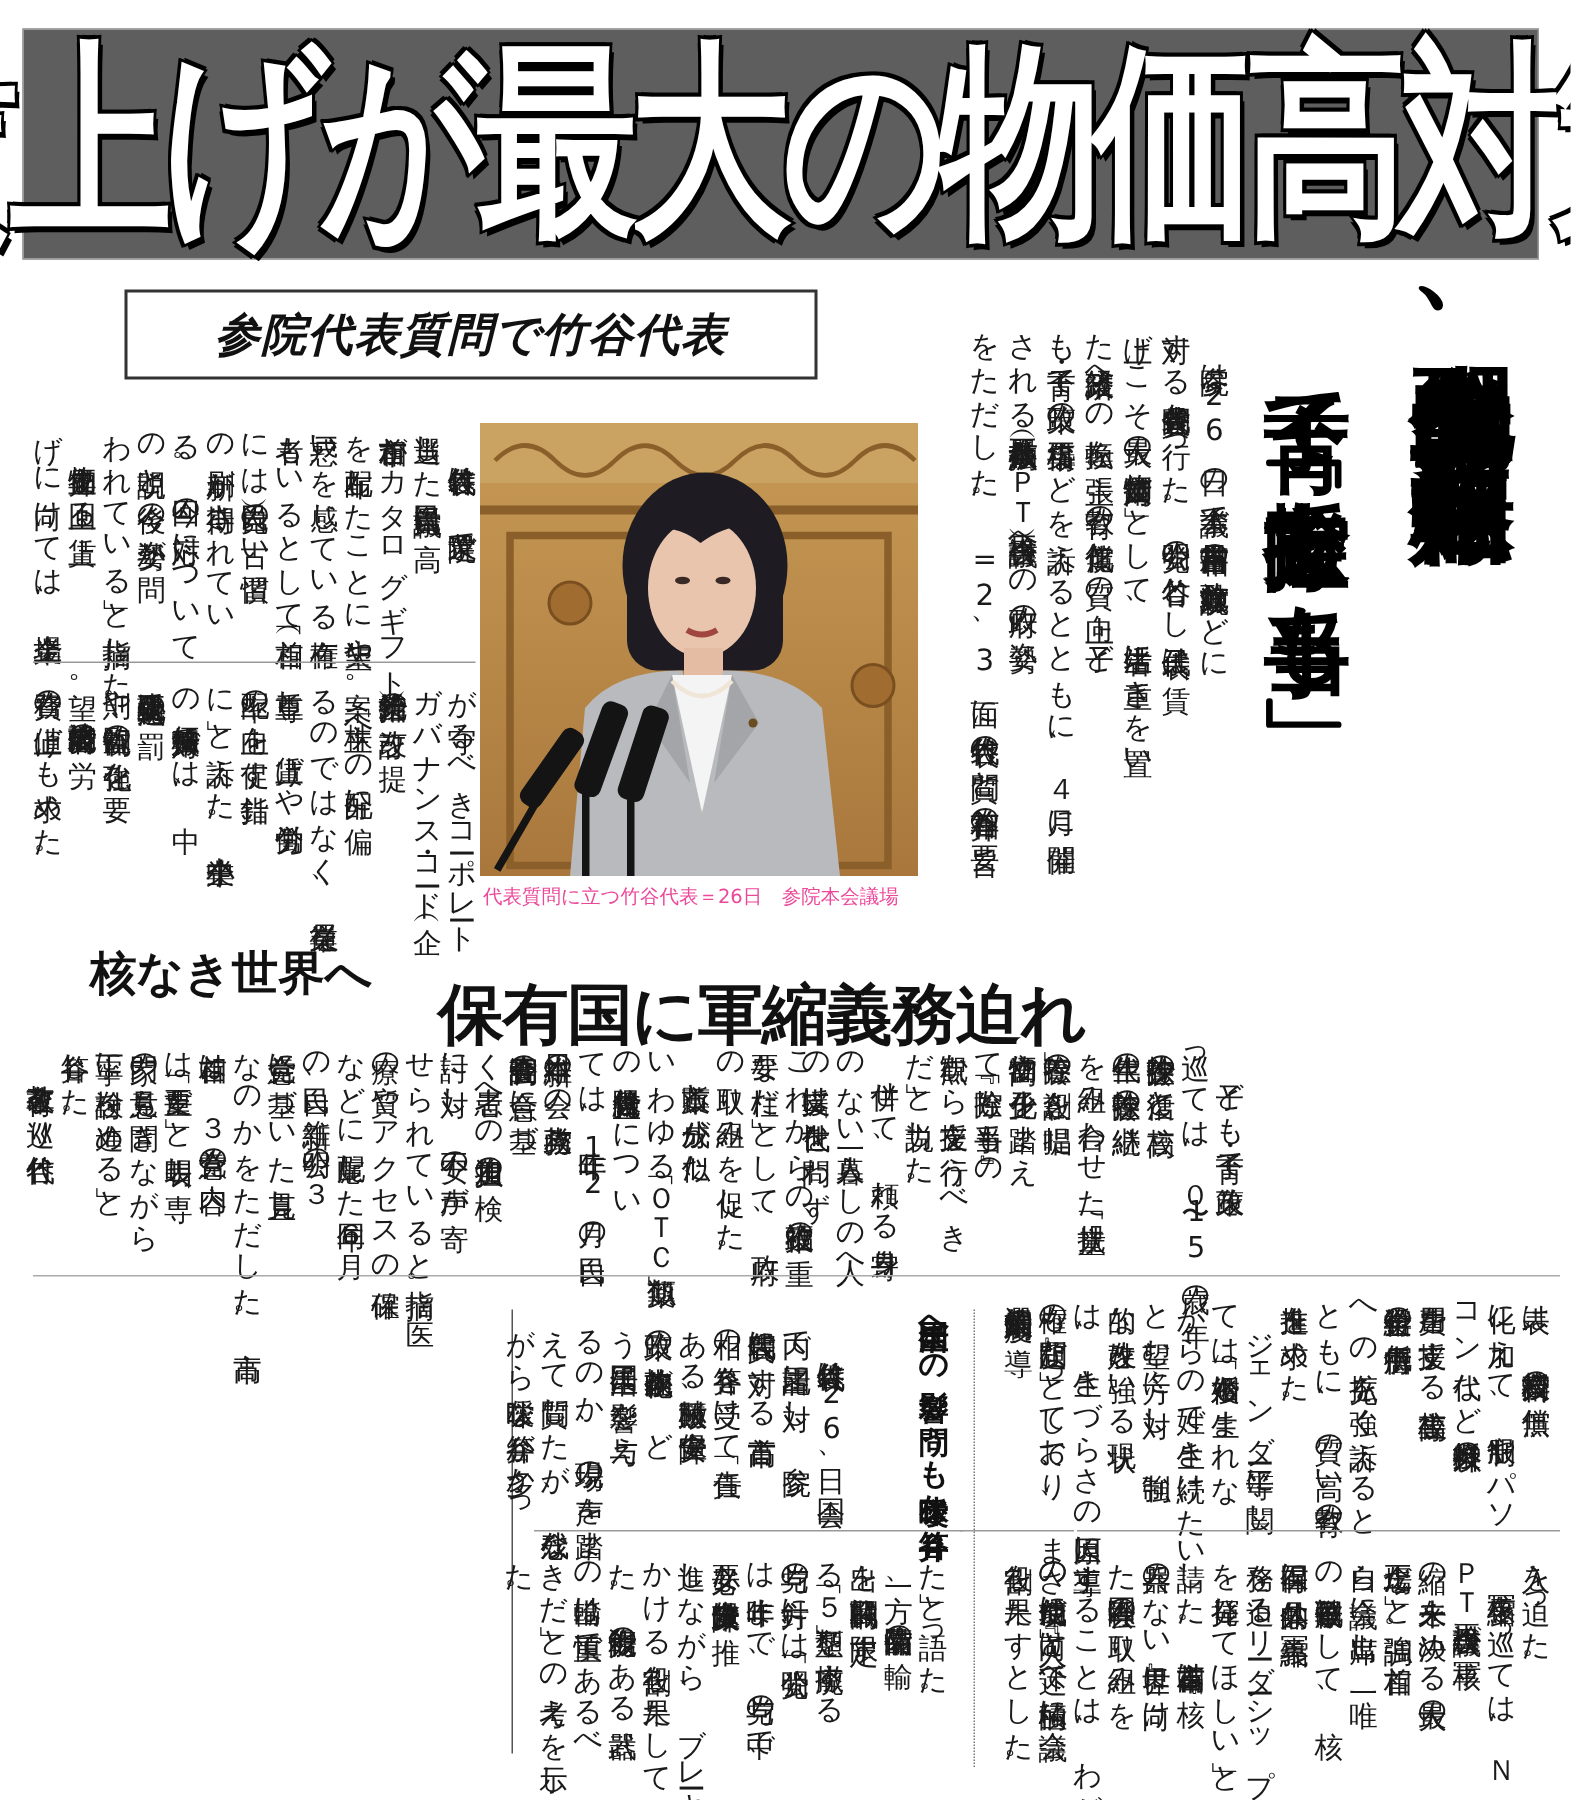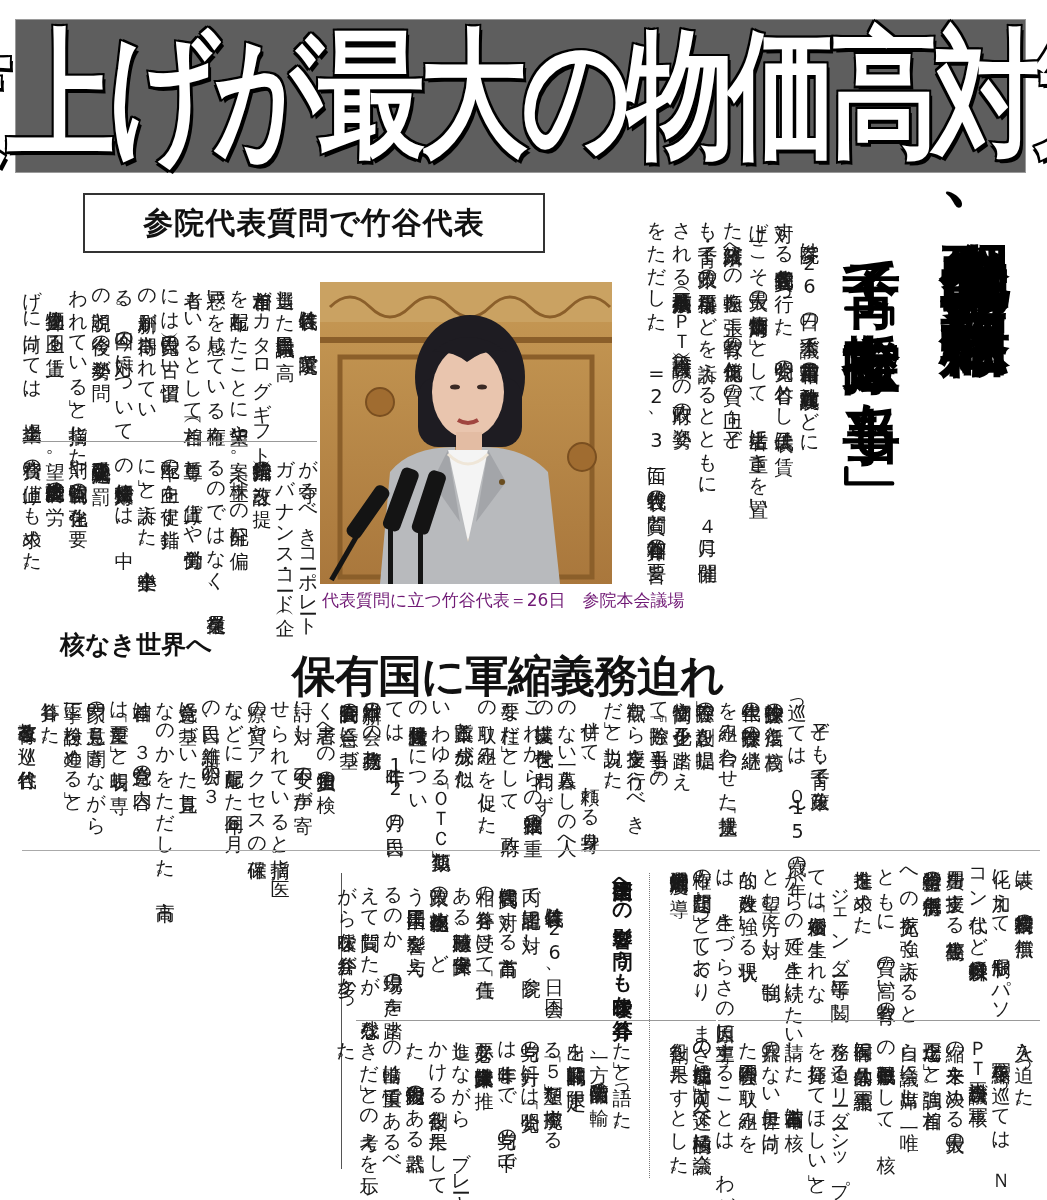--- a/index.html
+++ b/index.html
@@ -27,35 +27,35 @@
              line-height: 100px; letter-spacing: -1px; color: #000; }
   .hl-sub { left: 832px; top: 218px; width: 80px; height: 620px;
             font-family: "DejaVu Serif", serif; font-weight: bold; font-size: 58px;
             line-height: 80px; letter-spacing: 1px; color: #000; }
 
   
   .lead { left: 612px; top: 208px; width: 210px; height: 390px; font-size: 19.5px; line-height: 25.5px; }
 
   
   .subtitle-box { left: 83px; top: 193px; width: 458px; height: 56px; border: 2px solid #333;
-                  display: flex; align-items: center; justify-content: center; background: #fff; }
+                  display: flex; align-items: center; justify-content: center; background: #fff; font-style: italic; }
   .subtitle-text { font-family: "DejaVu Sans", sans-serif; font-weight: bold; font-size: 30px; letter-spacing: 1px; }
 
   
   .photo { left: 320px; top: 282px; width: 292px; height: 302px; overflow: hidden; background: #b8874a; }
   .photo svg { display: block; }
-  .caption { left: 322px; top: 589px; width: 300px; font-size: 17px; white-space: nowrap; color: #701a75; }
+  .caption { left: 322px; top: 589px; width: 300px; font-size: 13px; white-space: nowrap; color: #ec4899; }
 
   
   .left-upper { left: 20px; top: 276px; width: 300px; height: 230px; }
   .left-lower { left: 20px; top: 446px; width: 300px; height: 160px; }
   .hrule { height: 1px; background: #999; }
 
   
-  .sec-kicker { left: 60px; top: 628px; font-weight: bold; font-size: 25px; white-space: nowrap; }
+  .sec-kicker { left: 60px; top: 628px; font-weight: bold; font-size: 31px; white-space: nowrap; }
   .sec-title { left: 292px; top: 647px; font-family: "DejaVu Serif", serif; font-weight: bold;
                font-size: 44px; white-space: nowrap; letter-spacing: -1px; }
 
   
   .band-right { left: 532px; top: 688px; width: 300px; height: 150px; }
   .band-left { left: 30px; top: 688px; width: 515px; height: 150px; }
 
   
   .low-a-top { left: 718px; top: 856px; width: 318px; height: 165px; }
   .low-a-bot { left: 718px; top: 1028px; width: 318px; height: 165px; }

